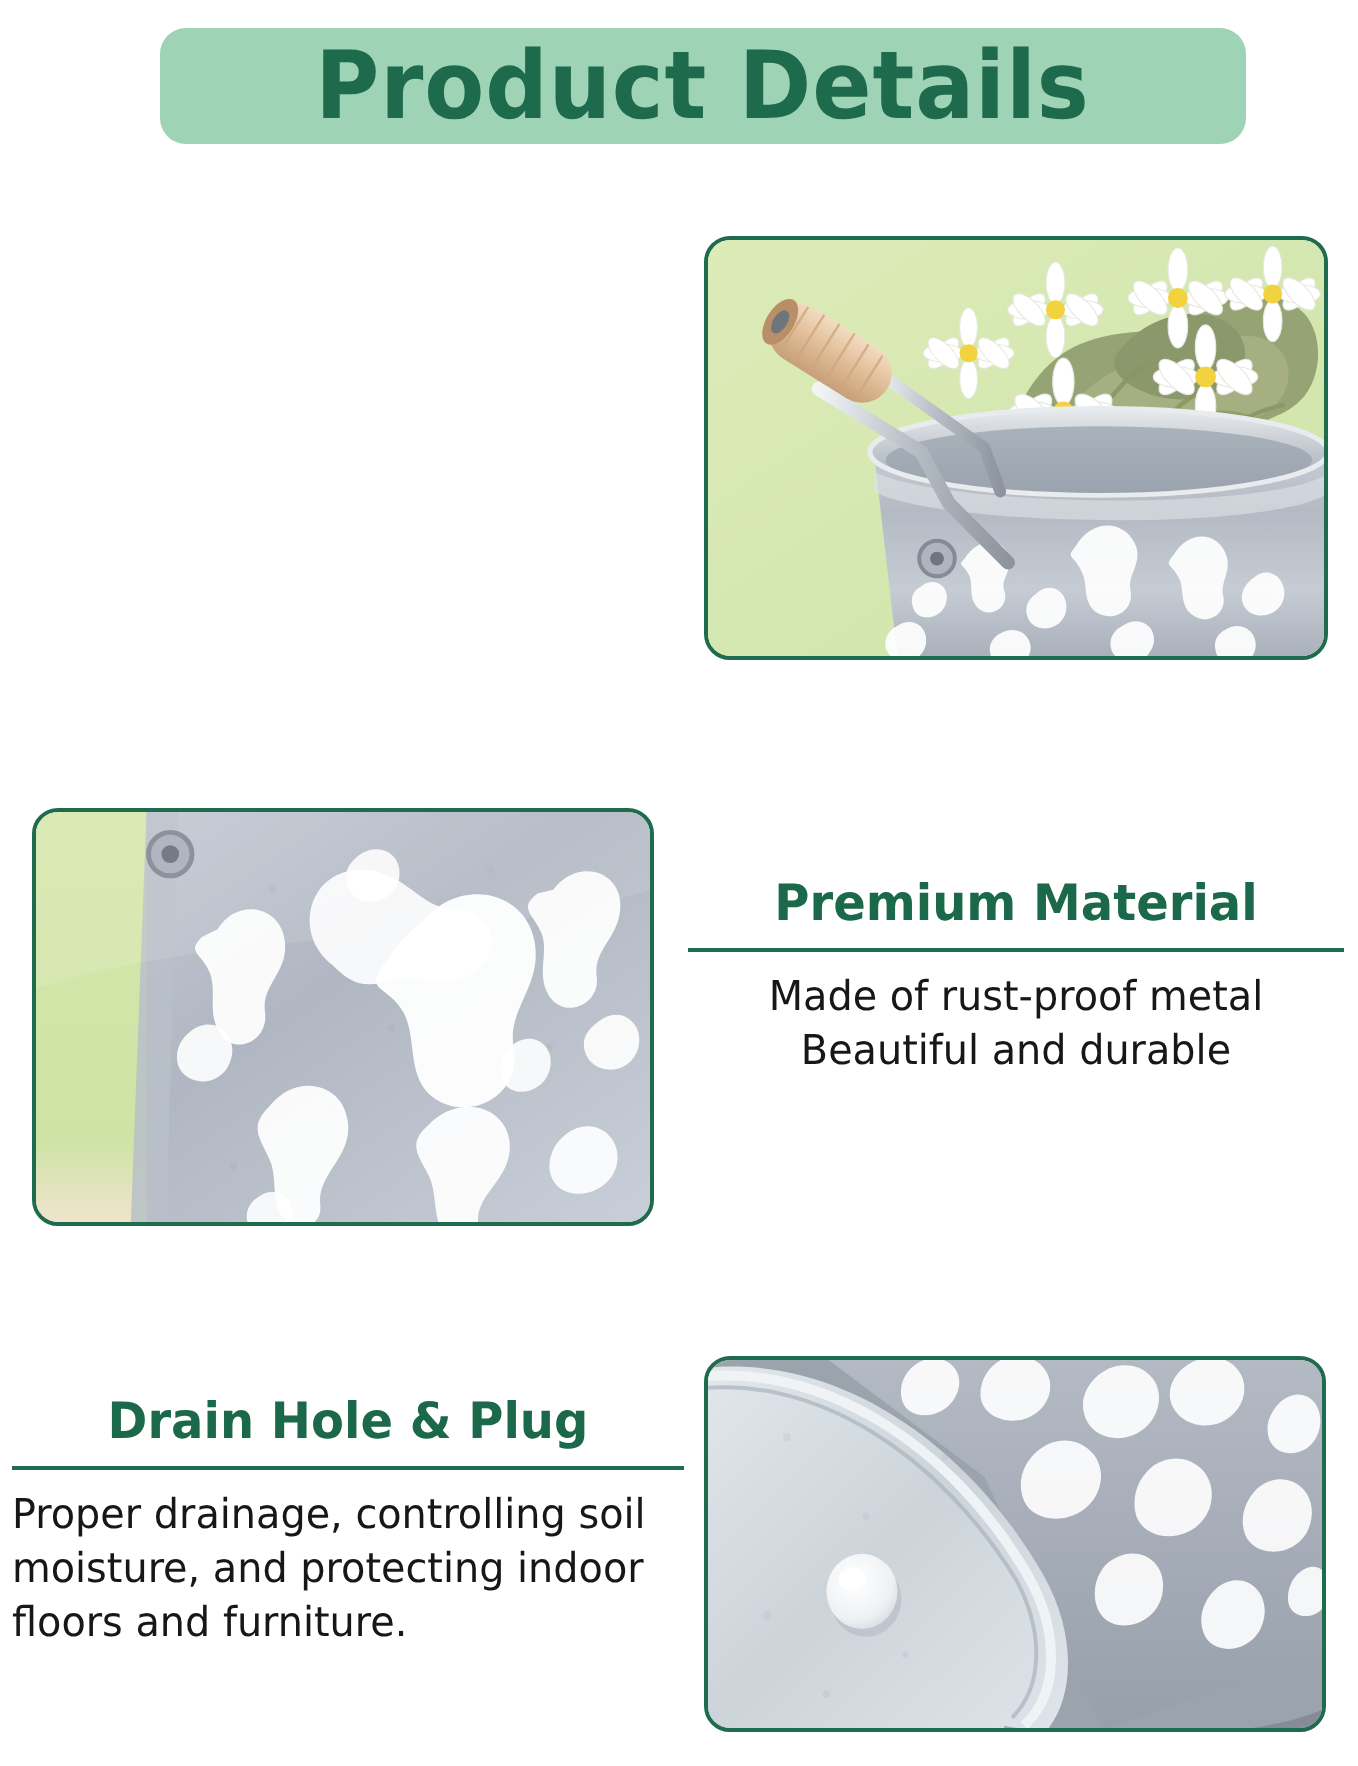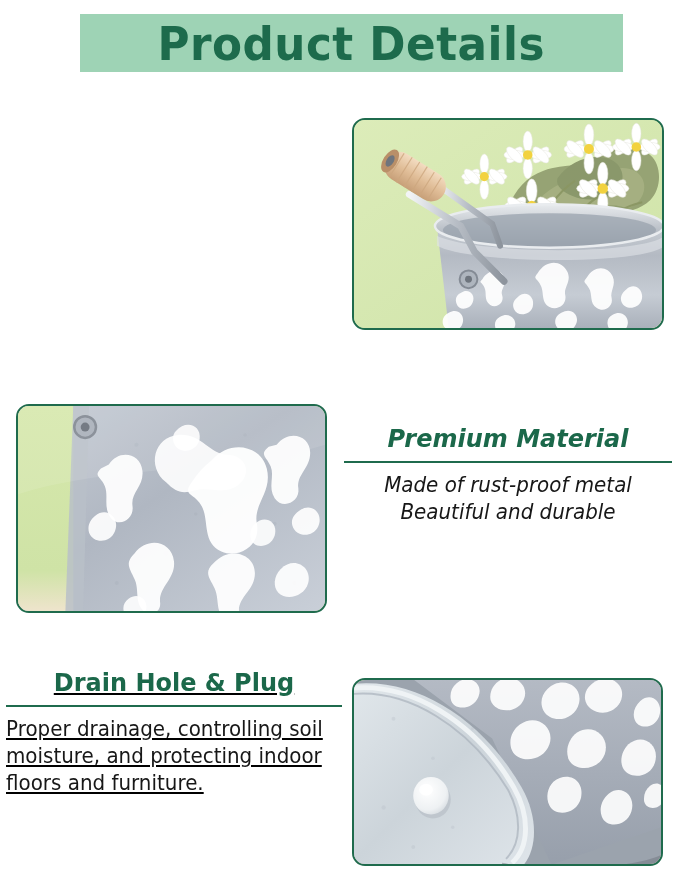--- a/index.html
+++ b/index.html
@@ -7,21 +7,21 @@
     width:679px;height:883px;
     background:#ffffff;
     font-family:"Liberation Sans","DejaVu Sans",sans-serif;
     overflow:hidden;position:relative;
   }
   .page{position:relative;width:679px;height:883px;}
 
   
   .title-wrap{
     position:absolute;left:80px;top:14px;width:543px;height:58px;
-    background:#9ed3b5;border-radius:0;
+    background:#9ed3b5;border-radius:13px;
     display:flex;align-items:center;justify-content:center;
   }
   .title-text{
     font-family:"DejaVu Sans","Liberation Sans",sans-serif;
     font-weight:bold;font-size:47px;line-height:47px;
     color:#1d6b4c;letter-spacing:.5px;
     transform:scaleX(.93);transform-origin:center;
     white-space:nowrap;
   }
 
@@ -283,30 +283,30 @@
 
         <path d="M160 26 c10 -12 26 -6 24 8 c-2 12 -18 16 -24 8 c-4 -5 -4 -12 0 -16 z" opacity="0.88"></path>
         <path d="M112 196 c10 -8 22 2 17 13 c-5 10 -20 8 -22 -1 c-1 -5 1 -9 5 -12 z" opacity="0.88"></path>
         <path d="M240 120 c10 -10 24 -2 20 12 c-4 12 -20 14 -24 4 c-2 -6 0 -12 4 -16 z" opacity="0.88"></path>
       </g>
 
       <path d="M0 0 L311 0 L311 40 C220 70 100 58 0 90 Z" fill="#ffffff" opacity="0.1"></path>
     </svg>
   </div>
 
-  <div class="tblock" style="left:344px;top:424px;width:328px;font-style:italic;">
+  <div class="tblock" style="left:344px;top:437px;width:328px;">
     <div class="thead ctr">Premium Material</div>
     <div class="rule"></div>
     <div class="tbody ctr">
       <div>Made of rust-proof metal</div>
       <div>Beautiful and durable</div>
     </div>
   </div>
 
-  <div class="tblock" style="left:6px;top:668px;width:336px;text-decoration:underline;">
+  <div class="tblock" style="left:6px;top:696px;width:336px;">
     <div class="thead ctr">Drain Hole &amp; Plug</div>
     <div class="rule"></div>
     <div class="tbody lft">
       <div>Proper drainage, controlling soil</div>
       <div>moisture, and protecting indoor</div>
       <div>floors and furniture.</div>
     </div>
   </div>
 
   <div class="frame" style="left:352px;top:678px;width:311px;height:188px;">

